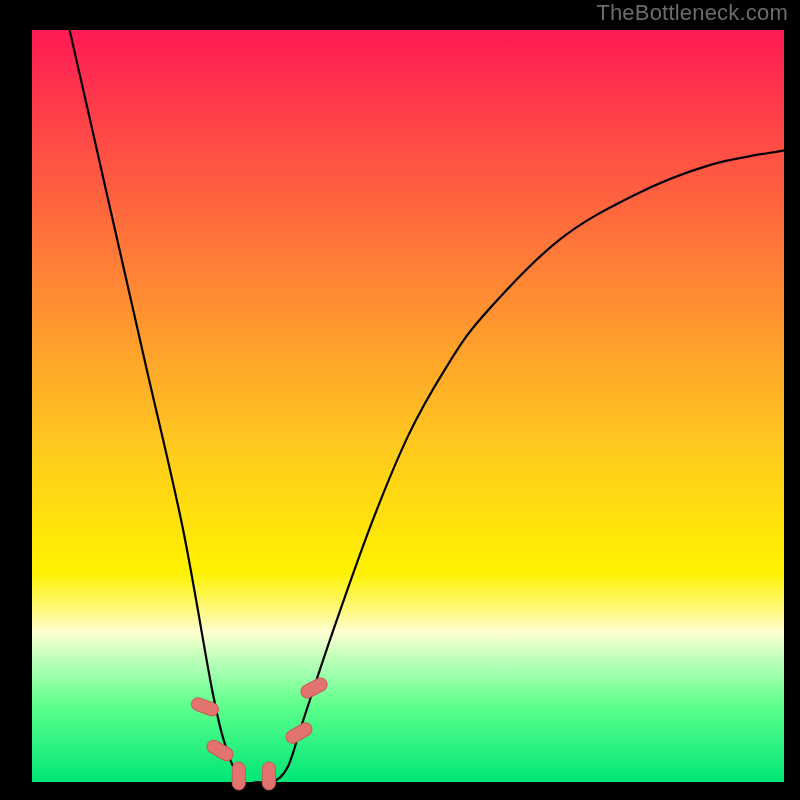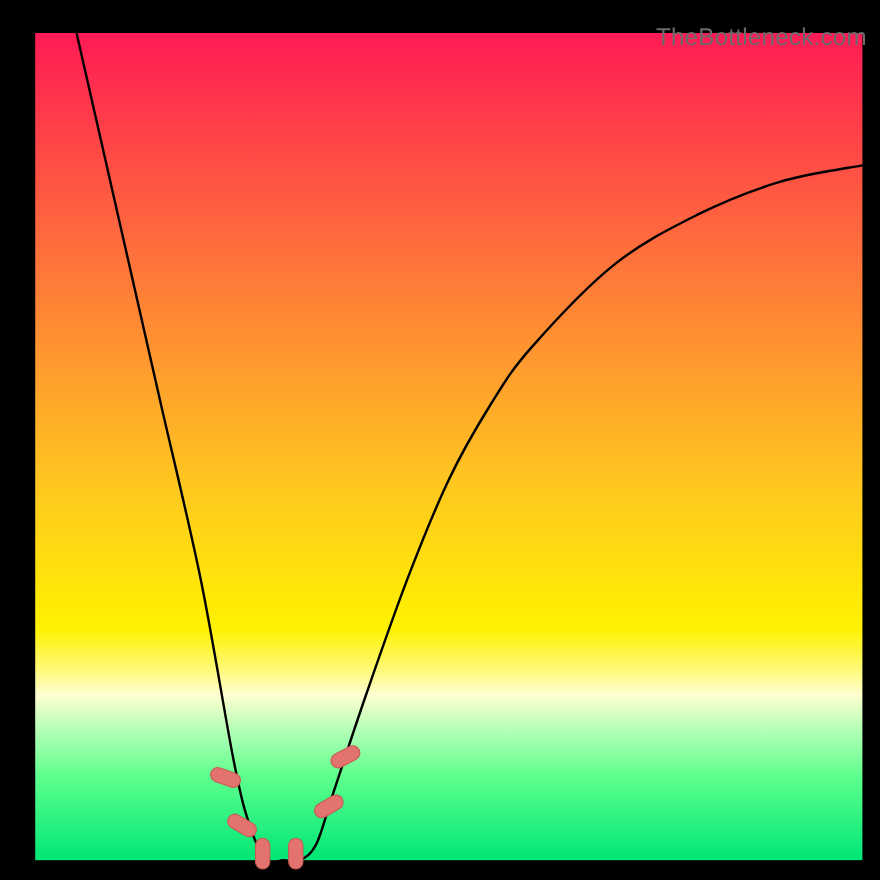--- a/index.html
+++ b/index.html
@@ -25,21 +25,21 @@
       #ffc81f 55%,
       #fff200 72%,
       #fff97a 77%,
       #ffffd0 80%,
       #b8ffb8 84%,
       #5cff8c 90%,
       #00e676 100%);
   }
   .attribution {
     position: absolute;
-    top: 21px;
+    top: 0;
     right: 12px;
     color: #6b6b6b;
     font-size: 22px;
     letter-spacing: 0.2px;
     user-select: none;
   }
   svg.curve {
     position: absolute;
     left: 0;
     top: 0;

